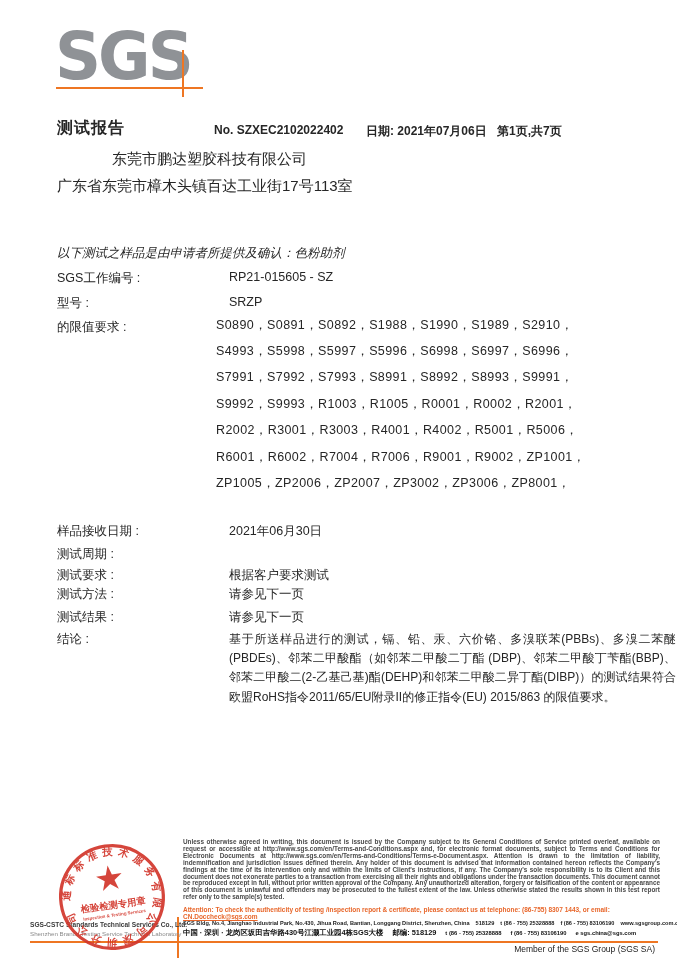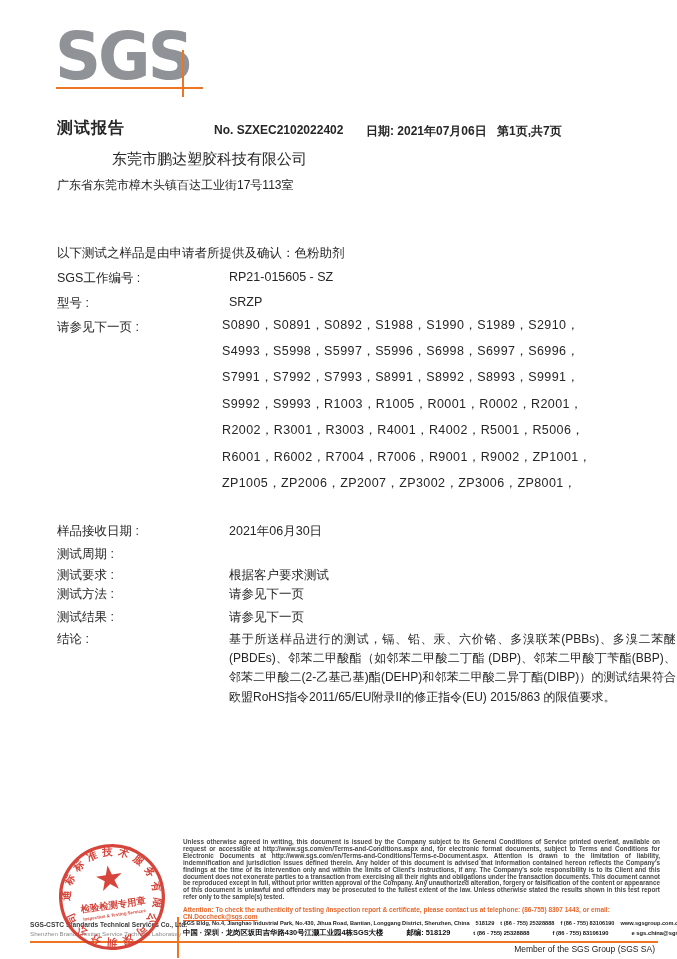--- a/index.html
+++ b/index.html
@@ -15,45 +15,45 @@
   }
   .logo-hline{position:absolute;left:56px;top:87px;width:147px;height:2px;background:#ee7623;}
   .logo-vline{position:absolute;left:182px;top:50px;width:2px;height:47px;background:#ee7623;}
   
   .h-title{position:absolute;left:57px;top:118px;font-size:16px;font-weight:700;letter-spacing:1px;}
   .h-no{position:absolute;left:214px;top:123px;font-size:12px;font-weight:700;}
   .h-date{position:absolute;left:366px;top:123px;font-size:12px;font-weight:700;}
   .h-page{position:absolute;left:497px;top:123px;font-size:12px;font-weight:700;}
   
   .company{position:absolute;left:65px;top:150px;font-size:15px;margin-left:47px;}
-  .address{position:absolute;left:57px;top:177px;font-size:12px;}
+  .address{position:absolute;left:57px;top:177px;font-size:15px;}
   
-  .intro{position:absolute;left:57px;top:245px;font-size:12.5px;}
+  .intro{position:absolute;left:57px;top:245px;font-size:12.5px;font-style:italic;}
   .lbl{position:absolute;left:57px;font-size:12.5px;white-space:nowrap;}
   .val{position:absolute;left:229px;font-size:12.5px;white-space:nowrap;}
-  .ref-lines{position:absolute;left:222px;top:312px;width:440px;}
+  .ref-lines{position:absolute;left:216px;top:312px;width:440px;}
   .ref-line{height:26.4px;display:flex;align-items:center;font-size:12.5px;letter-spacing:0.4px;}
   .conclusion{
     position:absolute;left:229px;top:630px;width:447px;font-size:12px;
     line-height:19.2px;white-space:normal;text-align:justify;
   }
   
   .legal{
     position:absolute;left:183px;top:839px;width:477px;font-size:6.4px;
     line-height:6.9px;font-weight:700;color:#4a4a4a;text-align:justify;
     word-spacing:-0.2px;margin:0;
   }
   .attention{
     position:absolute;left:183px;top:906px;width:477px;font-size:6.5px;
     line-height:7px;font-weight:700;color:#e8662a;margin:0;
   }
   .attention .email{text-decoration:underline;}
   .addr-block{position:absolute;left:183px;top:920px;width:480px;}
   .addr-row1{display:flex;gap:6px;white-space:nowrap;font-size:5.6px;font-weight:600;color:#222;}
-  .addr-row2{display:flex;gap:23px;white-space:nowrap;font-size:7.4px;font-weight:600;color:#111;margin-top:2px;align-items:baseline;}
+  .addr-row2{display:flex;gap:9px;white-space:nowrap;font-size:7.4px;font-weight:600;color:#111;margin-top:2px;align-items:baseline;}
   .addr-row2 .sm{font-size:5.8px;}
   .v-rule{position:absolute;left:177px;top:917px;width:2px;height:41px;background:#ee7623;}
   .h-rule{position:absolute;left:30px;top:941px;width:628px;height:2px;background:#ee7623;}
   .member{position:absolute;right:22px;top:944px;font-size:8.5px;color:#222;}
   .stamp-company{position:absolute;left:30px;top:921px;width:170px;z-index:1;}
   .stamp-company .l1{font-size:6.6px;font-weight:700;color:#3a3a3a;}
   .stamp-company .l2{font-size:6.2px;color:#8a8a8a;margin-top:2px;}
   .stamp{position:absolute;left:56px;top:841px;z-index:5;opacity:0.92;transform:rotate(-8deg);}
 </style>
 </head>
@@ -74,21 +74,21 @@
   <div class="address">广东省东莞市樟木头镇百达工业街17号113室</div>
 
   <div class="intro">以下测试之样品是由申请者所提供及确认：色粉助剂</div>
 
   <div class="lbl" style="top:270px">SGS工作编号 :</div>
   <div class="val" style="top:270px">RP21-015605 - SZ</div>
 
   <div class="lbl" style="top:295px">型号 :</div>
   <div class="val" style="top:295px">SRZP</div>
 
-  <div class="lbl" style="top:319px">请参见下一页 :</div>
+  <div class="lbl" style="top:319px">的限值要求 :</div>
   <div class="ref-lines">
     <div class="ref-line">S0890，S0891，S0892，S1988，S1990，S1989，S2910，</div>
     <div class="ref-line">S4993，S5998，S5997，S5996，S6998，S6997，S6996，</div>
     <div class="ref-line">S7991，S7992，S7993，S8991，S8992，S8993，S9991，</div>
     <div class="ref-line">S9992，S9993，R1003，R1005，R0001，R0002，R2001，</div>
     <div class="ref-line">R2002，R3001，R3003，R4001，R4002，R5001，R5006，</div>
     <div class="ref-line">R6001，R6002，R7004，R7006，R9001，R9002，ZP1001，</div>
     <div class="ref-line">ZP1005，ZP2006，ZP2007，ZP3002，ZP3006，ZP8001，</div>
   </div>
 

